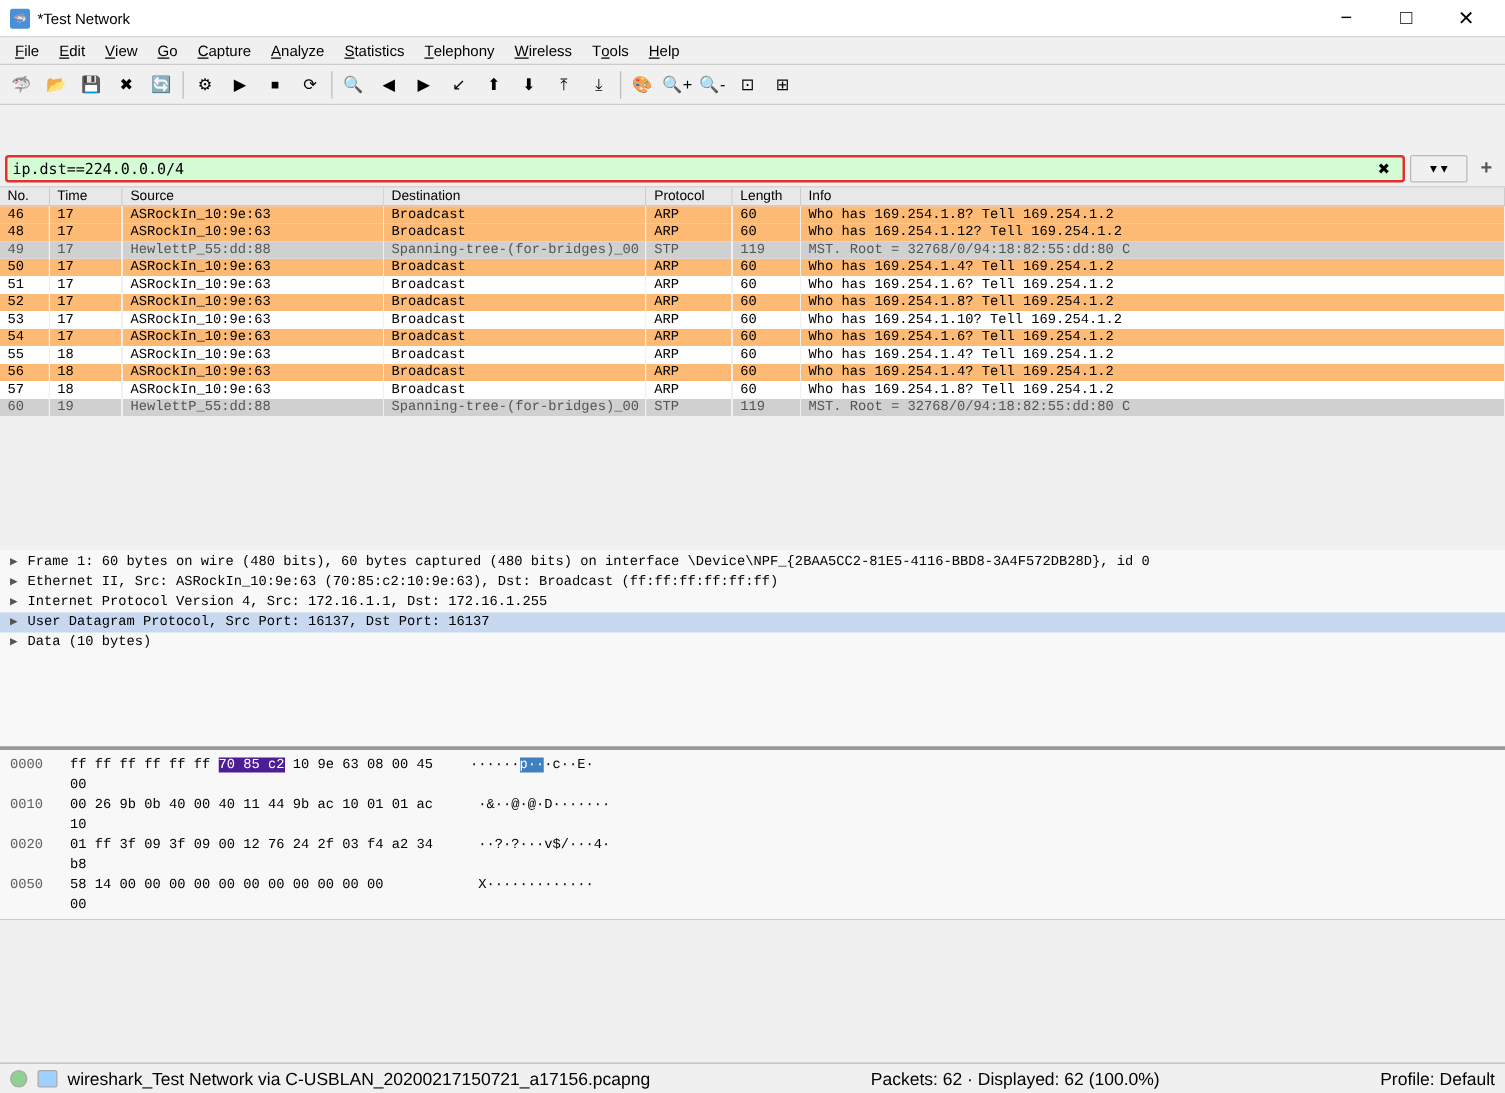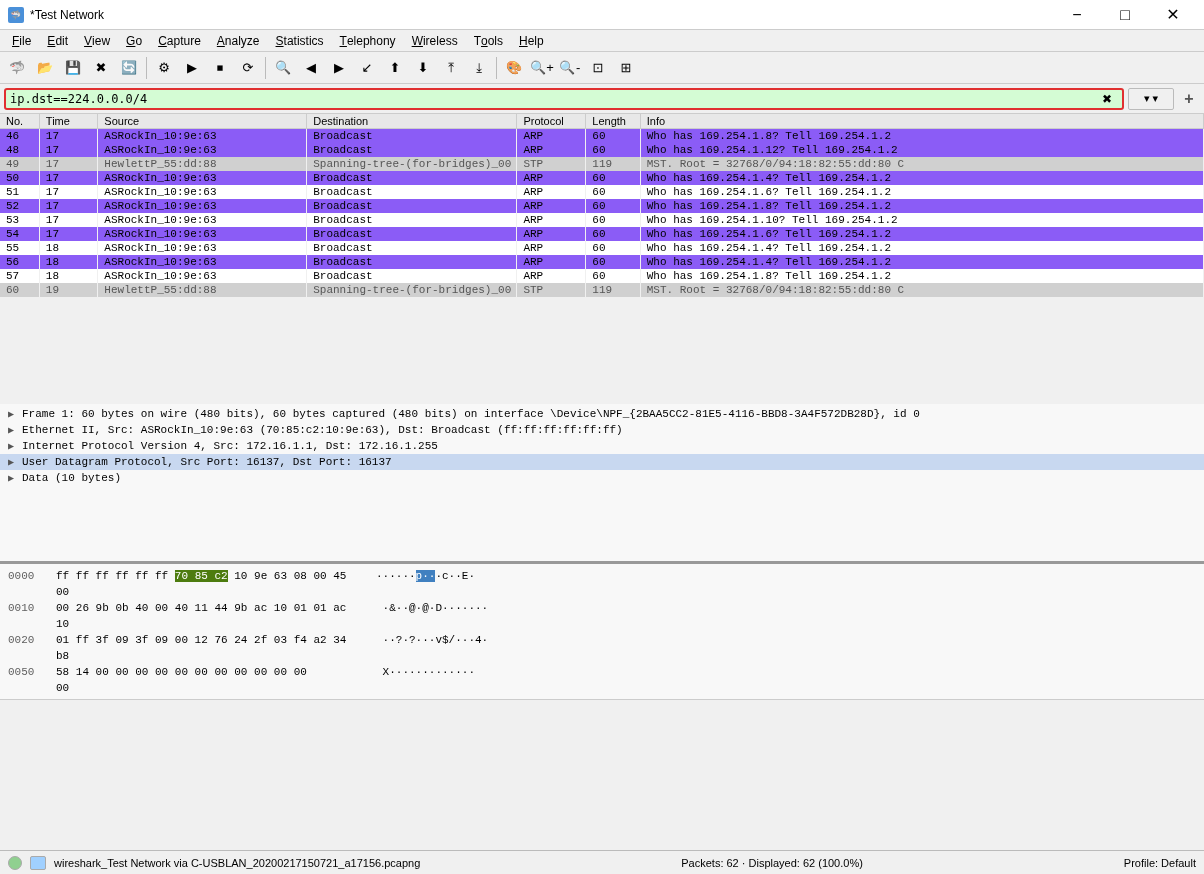--- a/index.html
+++ b/index.html
@@ -60,20 +60,21 @@
 
     
     .filter-bar {
       background: #f0f0f0;
       height: 30px;
       display: flex;
       align-items: center;
       border-bottom: 1px solid #ccc;
       padding: 0 4px;
       gap: 4px;
+      margin-top: 36px;
     }
     .filter-input-wrap {
       flex: 1;
       border: 2px solid #e03030;
       border-radius: 3px;
       background: #d4fcd4;
       display: flex;
       align-items: center;
       padding: 0 4px;
       height: 22px;
@@ -121,21 +122,21 @@
       z-index: 2;
     }
     .packet-table td {
       padding: 1px 6px;
       border-right: 1px solid transparent;
       white-space: nowrap;
       overflow: hidden;
       max-width: 0;
     }
     .packet-table tr.row-white { background: #ffffff; }
-    .packet-table tr.row-yellow { background: #8b5cf6; }
+    .packet-table tr.row-yellow { background: #fdba74; }
     .packet-table tr.row-gray { background: #d0d0d0; color: #555; }
 
     
     .table-scroll {
       height: 290px;
       overflow-y: scroll;
       overflow-x: scroll;
     }
 
     
@@ -168,37 +169,37 @@
       font-size: 11px;
       padding: 4px 8px;
     }
     .hex-row {
       display: flex;
       gap: 0;
       line-height: 16px;
     }
     .hex-offset { color: #606060; width: 48px; min-width: 48px; }
     .hex-bytes { width: 320px; min-width: 320px; color: #000; }
-    .hex-bytes span.hl { background: #4d7c0f; color: white; }
+    .hex-bytes span.hl { background: #4c1d95; color: white; }
     .hex-ascii { color: #000; }
     .hex-ascii span.hl { background: #4080c0; color: white; }
 
     
     .status-bar {
       position: absolute;
       bottom: 0;
       left: 0;
       right: 0;
       height: 24px;
       background: #f0f0f0;
       border-top: 1px solid #bbb;
       display: flex;
       align-items: center;
       padding: 0 8px;
-      font-size: 11px;
+      font-size: 14px;
       justify-content: space-between;
     }
     .status-left { display: flex; align-items: center; gap: 8px; }
     .status-indicator { width: 14px; height: 14px; border-radius: 50%; background: #d0d0d0; border: 1px solid #aaa; }
     .status-indicator.ready { background: #90d090; }
 
     .no-col { width: 40px; margin-top: 12px; }
     .time-col { width: 60px; }
     .src-col { width: 220px; }
     .dst-col { width: 220px; }

